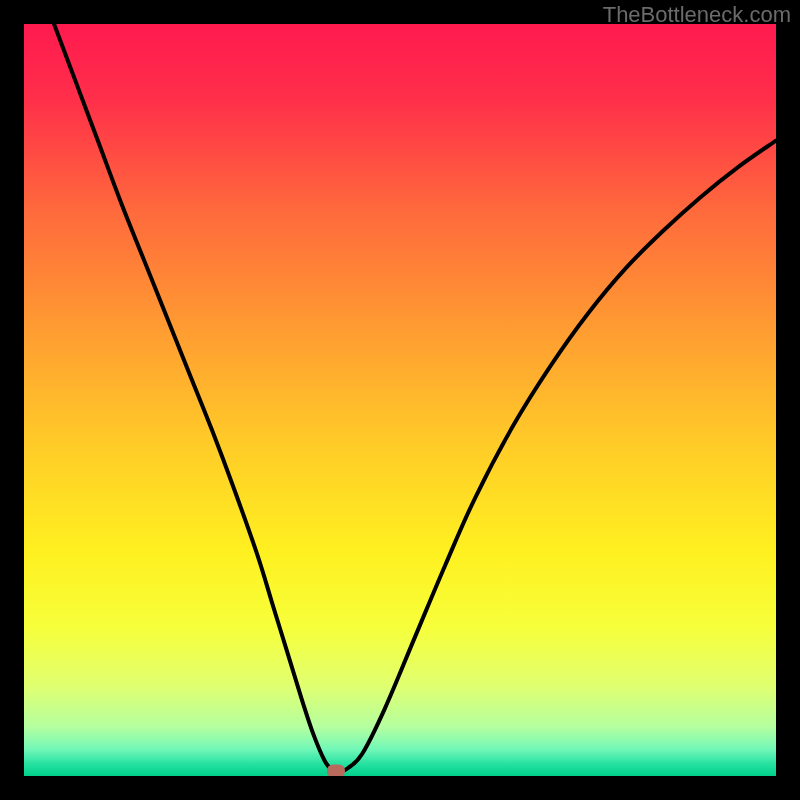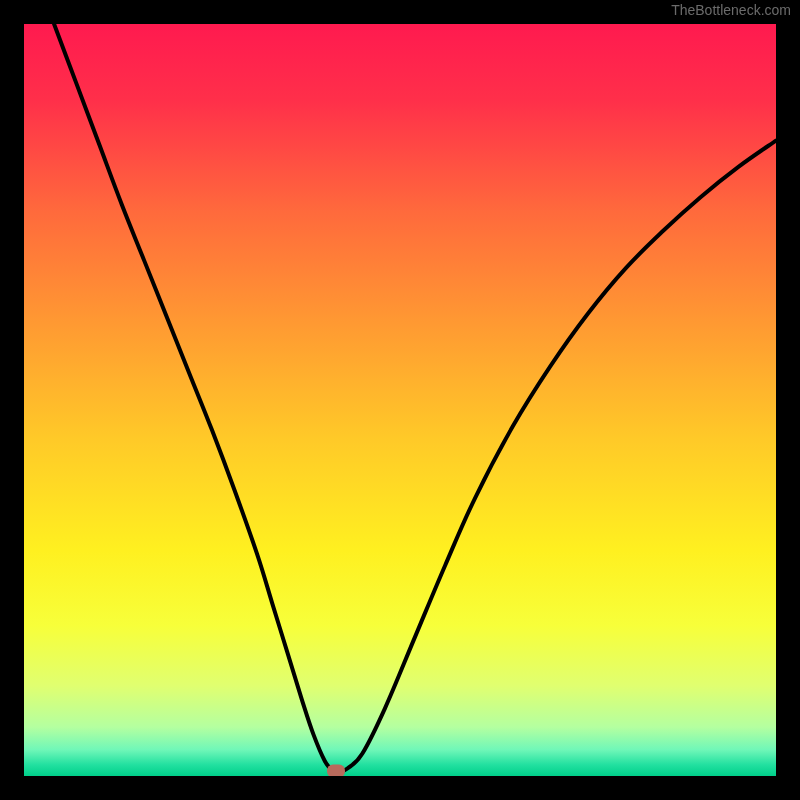--- a/index.html
+++ b/index.html
@@ -41,21 +41,21 @@
     width: 18px;
     height: 13px;
     border-radius: 6px;
     transform: translate(-50%, -50%);
   }
   .watermark {
     position: absolute;
     top: 2px;
     right: 9px;
     font-family: Arial, Helvetica, sans-serif;
-    font-size: 14px;
+    font-size: 22px;
     font-weight: 500;
     color: #6b6b6b;
     letter-spacing: 0px;
   }
 </style>
 </head>
 <body>
 
 <div class="frame">
   <div class="plot-area">

